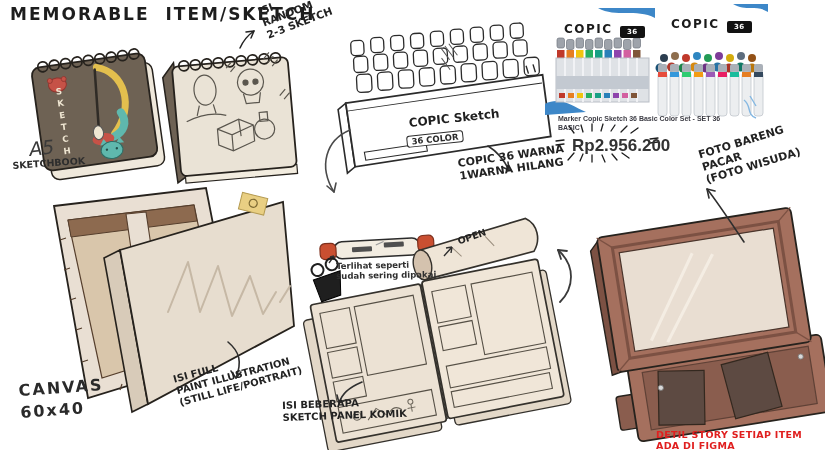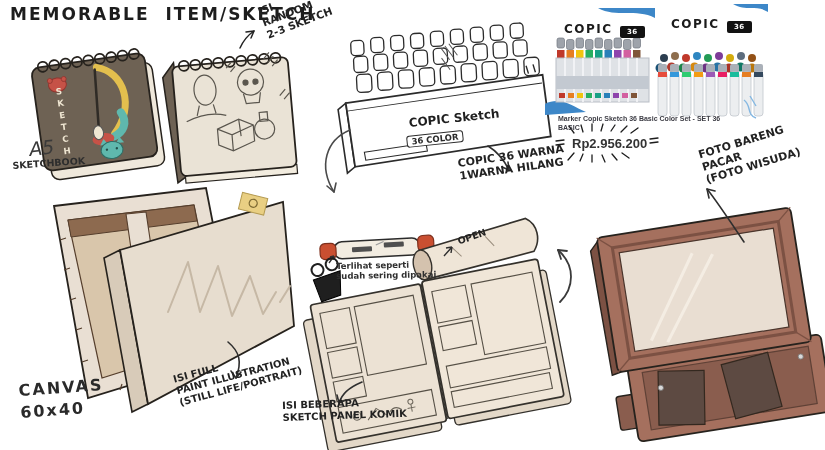--- a/index.html
+++ b/index.html
@@ -25,21 +25,21 @@
   .boxed-label{
     position:absolute;border:1.5px solid #2b2b2b;border-radius:3px;padding:0 4px;
     font-size:8.5px;font-weight:bold;color:#2b2b2b;transform-origin:left top;background:#fff;
   }
   .caption{
     position:absolute;font-family:"Liberation Sans",sans-serif;color:#3c3c44;
     font-size:7px;font-weight:bold;line-height:1.35;white-space:pre-line;
   }
   .price{
     position:absolute;font-family:"Liberation Sans",sans-serif;color:#333;
-    font-size:13px;font-weight:bold;
+    font-size:17px;font-weight:bold;
   }
   .vertical-cover-text{
     position:absolute;writing-mode:vertical-rl;text-orientation:upright;
     color:#efe6d2;font-size:8.5px;font-weight:bold;letter-spacing:2px;
     transform-origin:center;
   }
 </style>
 </head>
 <body>
 
@@ -436,14 +436,15 @@
 (STILL LIFE/PORTRAIT)</div>
 
   <div class="note" style="left:456px;top:236px;font-size:9.5px;transform:rotate(-19deg);">OPEN</div>
   <div class="note" style="left:282px;top:400px;font-size:10px;transform:rotate(-2deg);">ISI BEBERAPA
 SKETCH PANEL KOMIK</div>
 
   <div class="note" style="left:697px;top:150px;font-size:11px;transform:rotate(-17deg);">FOTO BARENG
 PACAR
 (FOTO WISUDA)</div>
 
+  <div class="note" style="left:656px;top:429px;font-size:9.5px;color:#e01f1f;letter-spacing:.3px;">DETIL STORY SETIAP ITEM ADA DI FIGMA</div>
 
 </div>
 
 </body></html>

